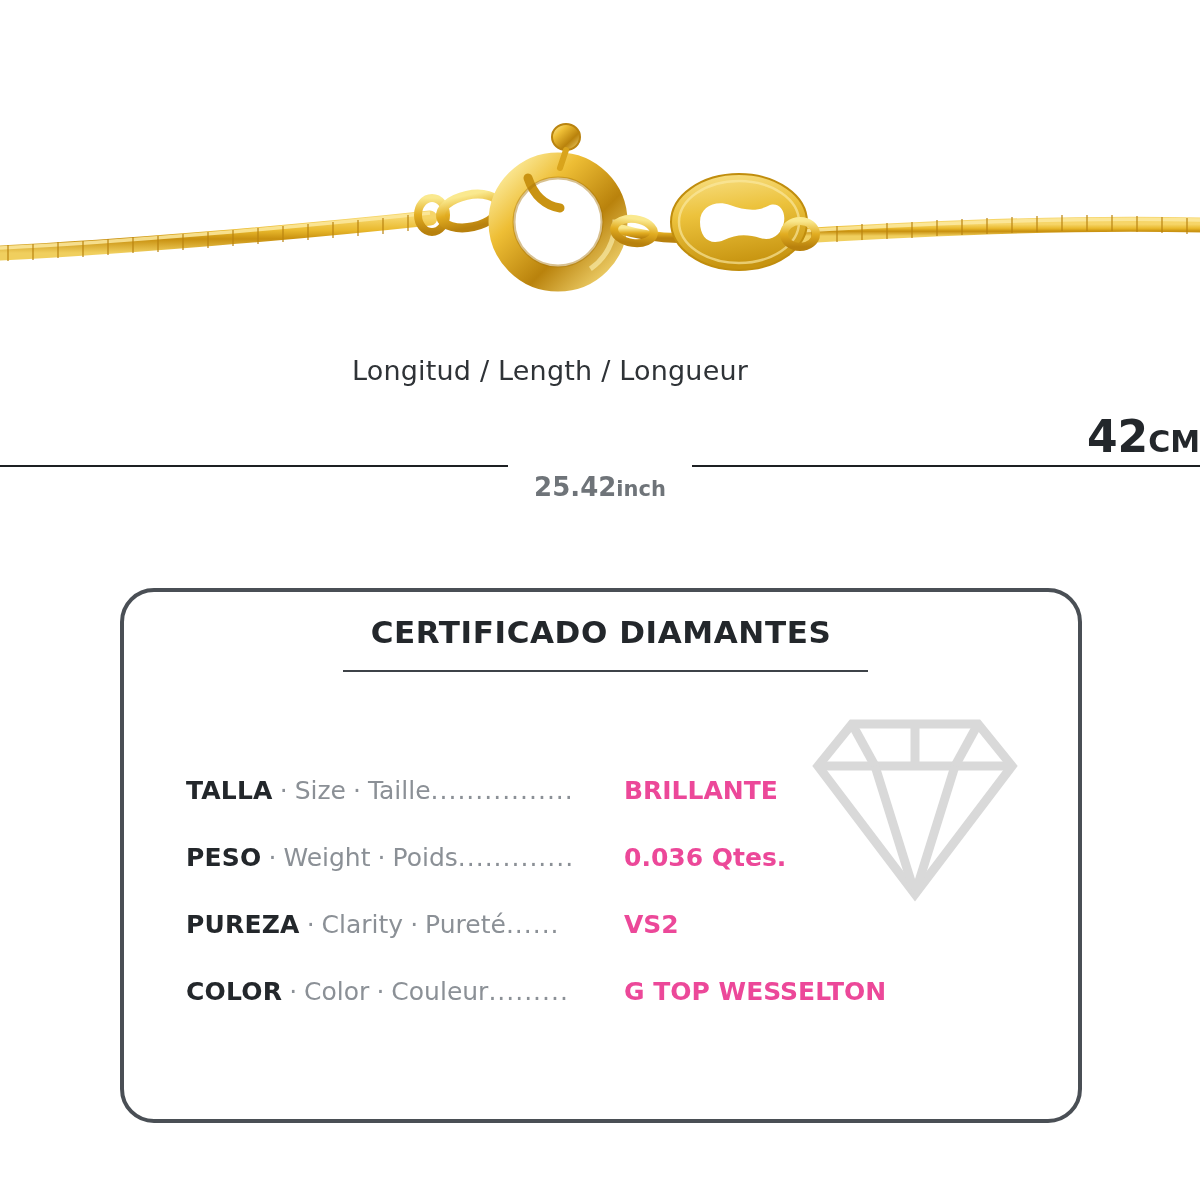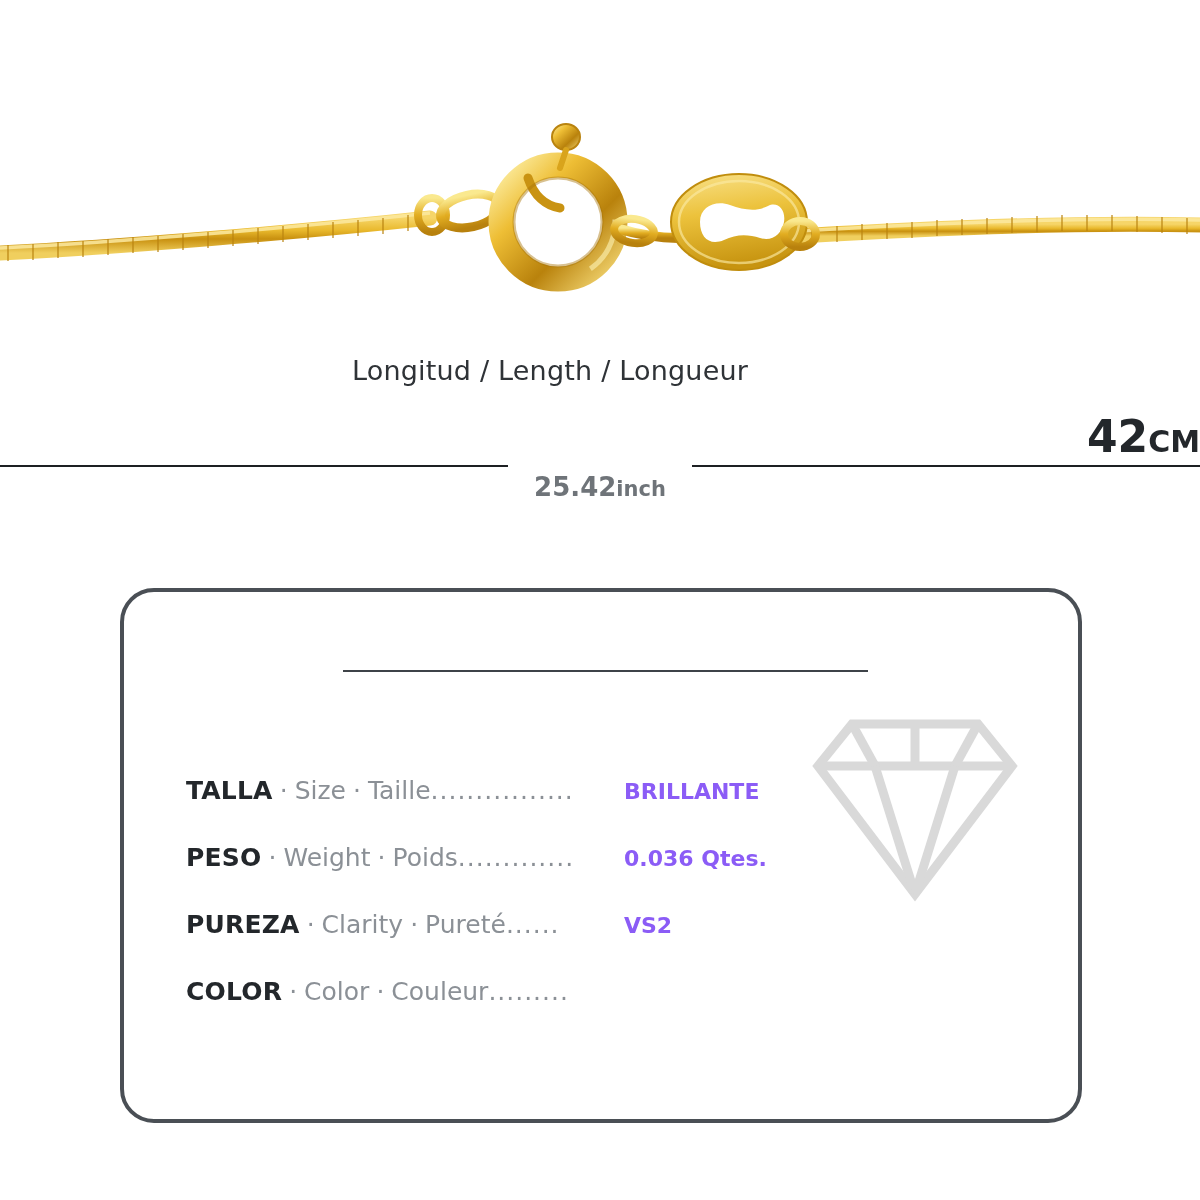--- a/index.html
+++ b/index.html
@@ -160,23 +160,23 @@
     font-size: 25px;
     color: #8b9096;
   }
   .spec-dots {
     font-size: 25px;
     color: #8b9096;
     letter-spacing: 1px;
     overflow: hidden;
   }
   .spec-value {
-    font-size: 22px;
-    font-weight: bold;
-    color: #8b5cf6;
+    font-size: 25px;
+    font-weight: bold;
+    color: #ec4899;
     margin-left: 18px;
   }
   .spec-left {
     width: 420px;
     display: flex;
     align-items: baseline;
     overflow: hidden;
   }
 </style>
 </head>
@@ -296,20 +296,21 @@
   <div class="rule-right"></div>
   <div class="length-value">
     <span class="num">42</span><span class="unit">CM</span>
   </div>
   <div class="length-inch">
     <span class="num">25.42</span><span class="unit">inch</span>
   </div>
 </div>
 
 <div class="cert-card">
+  <div class="cert-title">CERTIFICADO DIAMANTES</div>
   <div class="cert-divider"></div>
 
   <svg class="diamond-mark" viewBox="0 0 230 210">
     <g fill="none" stroke="#d9d9d9" stroke-width="9">
       <path d="M18,62 L115,190 L212,62 L178,20 L52,20 Z"></path>
       <line x1="18" y1="62" x2="212" y2="62"></line>
       <line x1="52" y1="20" x2="75" y2="62"></line>
       <line x1="178" y1="20" x2="155" y2="62"></line>
       <line x1="115" y1="20" x2="115" y2="62"></line>
       <line x1="75" y1="62" x2="115" y2="190"></line>
@@ -357,16 +358,17 @@
 
     <div class="spec-row">
       <div class="spec-left">
         <span class="spec-label">COLOR</span>
         <span class="spec-sep">·</span>
         <span class="spec-mid">Color</span>
         <span class="spec-sep">·</span>
         <span class="spec-mid">Couleur</span>
         <span class="spec-dots">.........</span>
       </div>
+      <span class="spec-value">G TOP WESSELTON</span>
     </div>
 
   </div>
 </div>
 
 </body></html>

